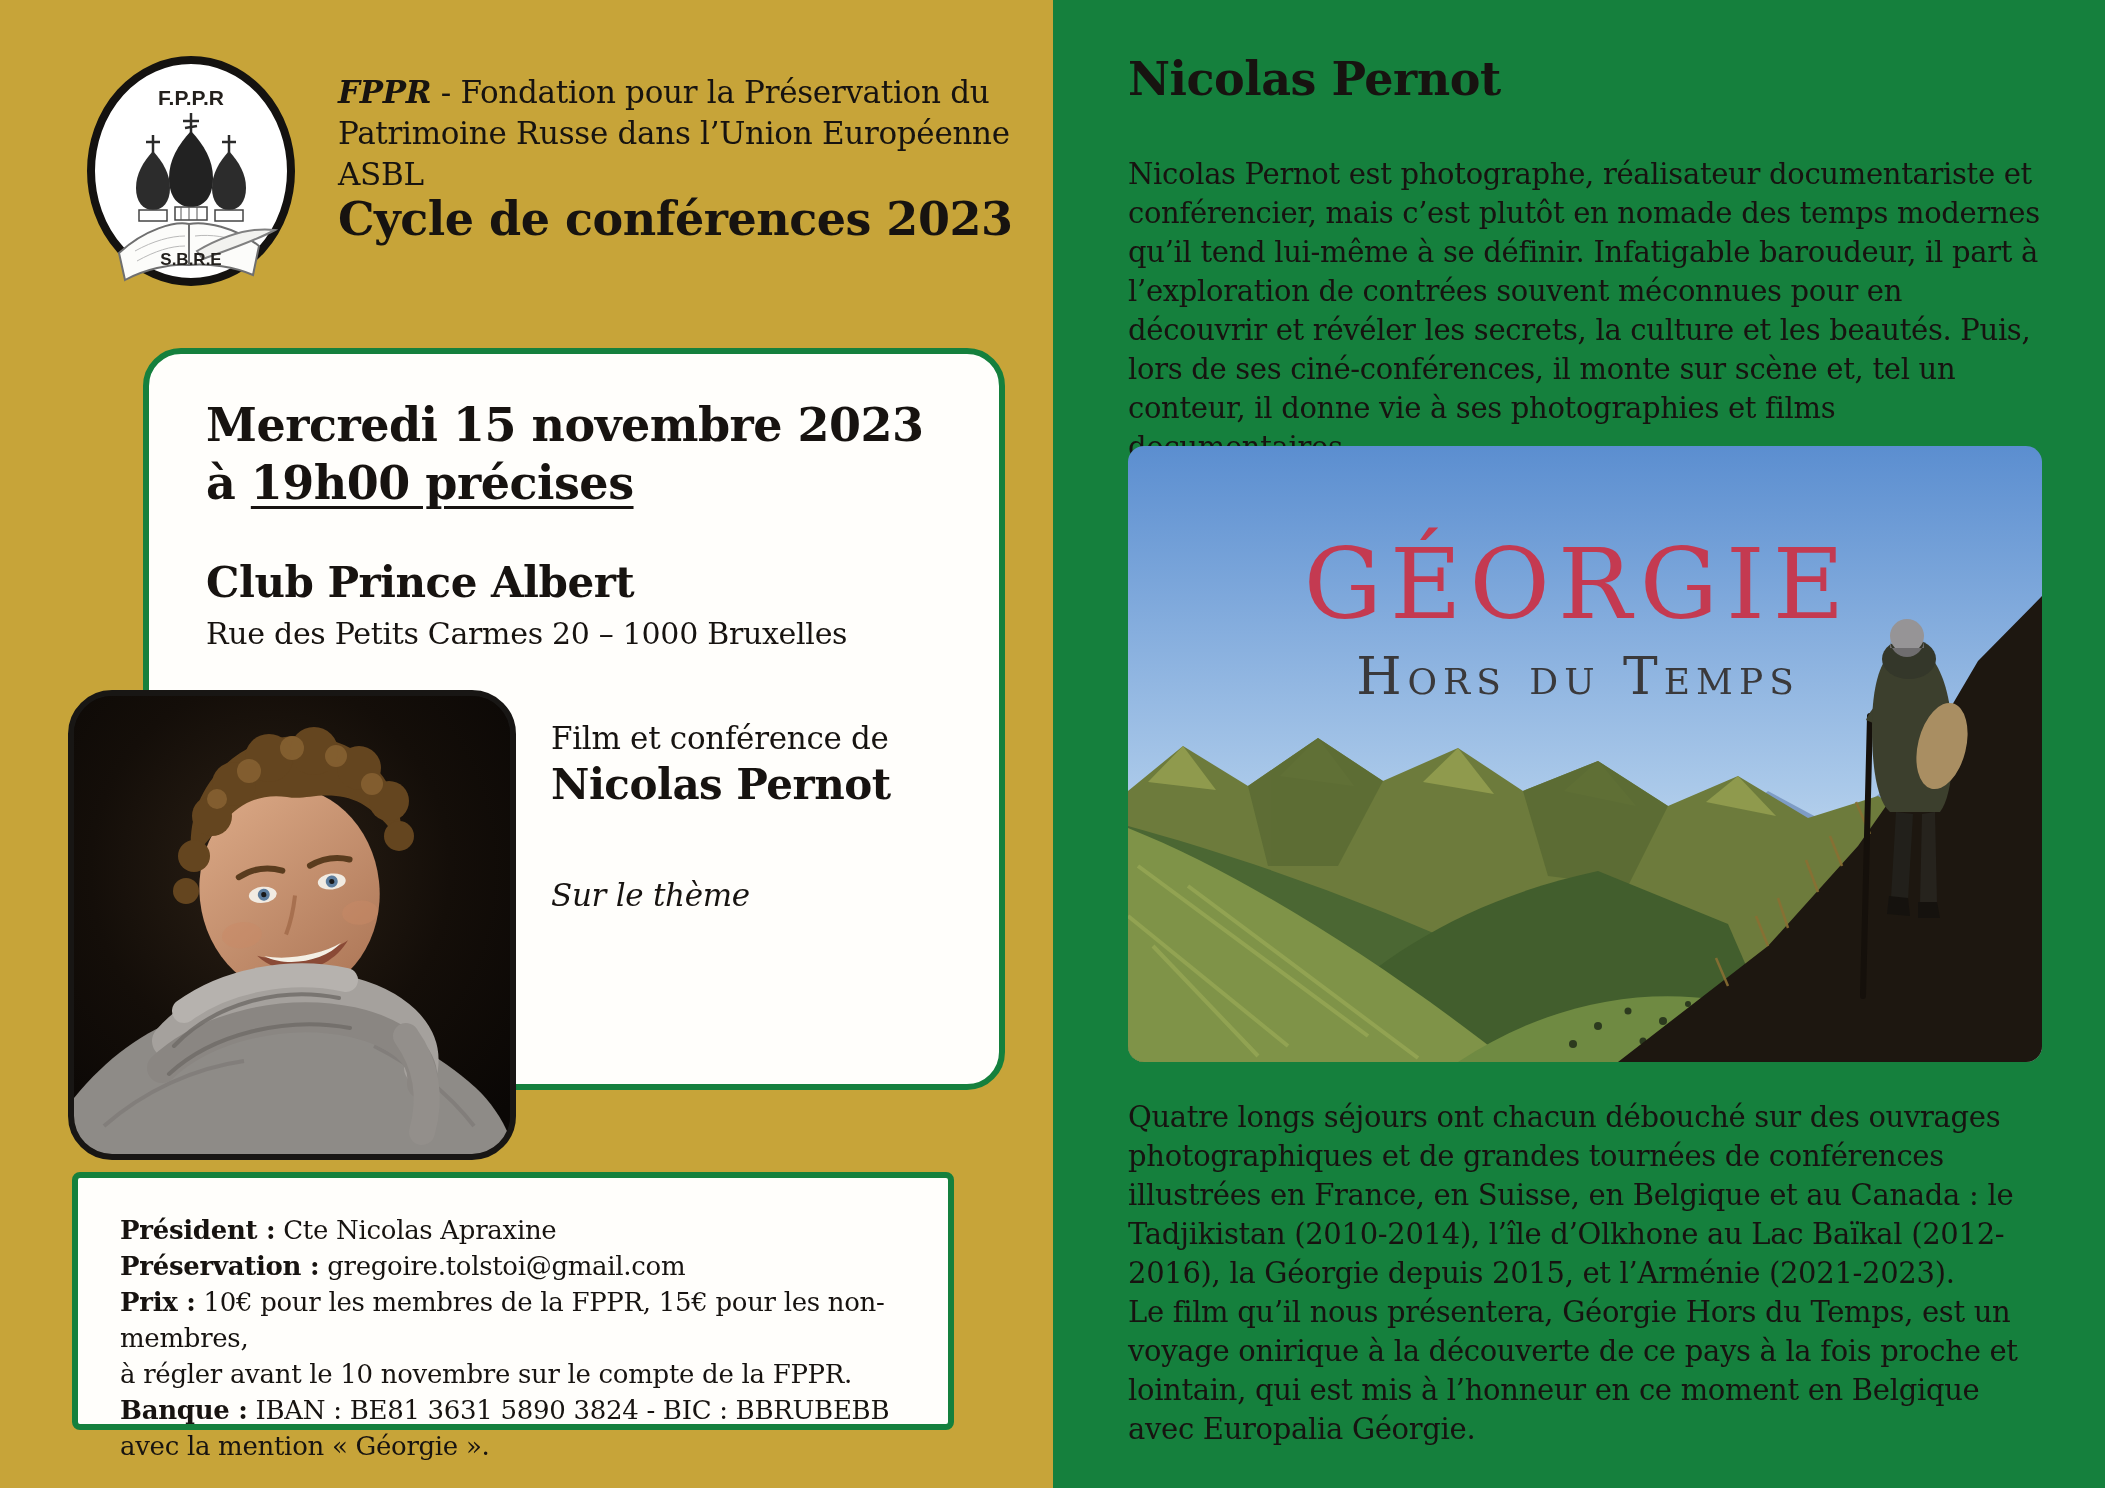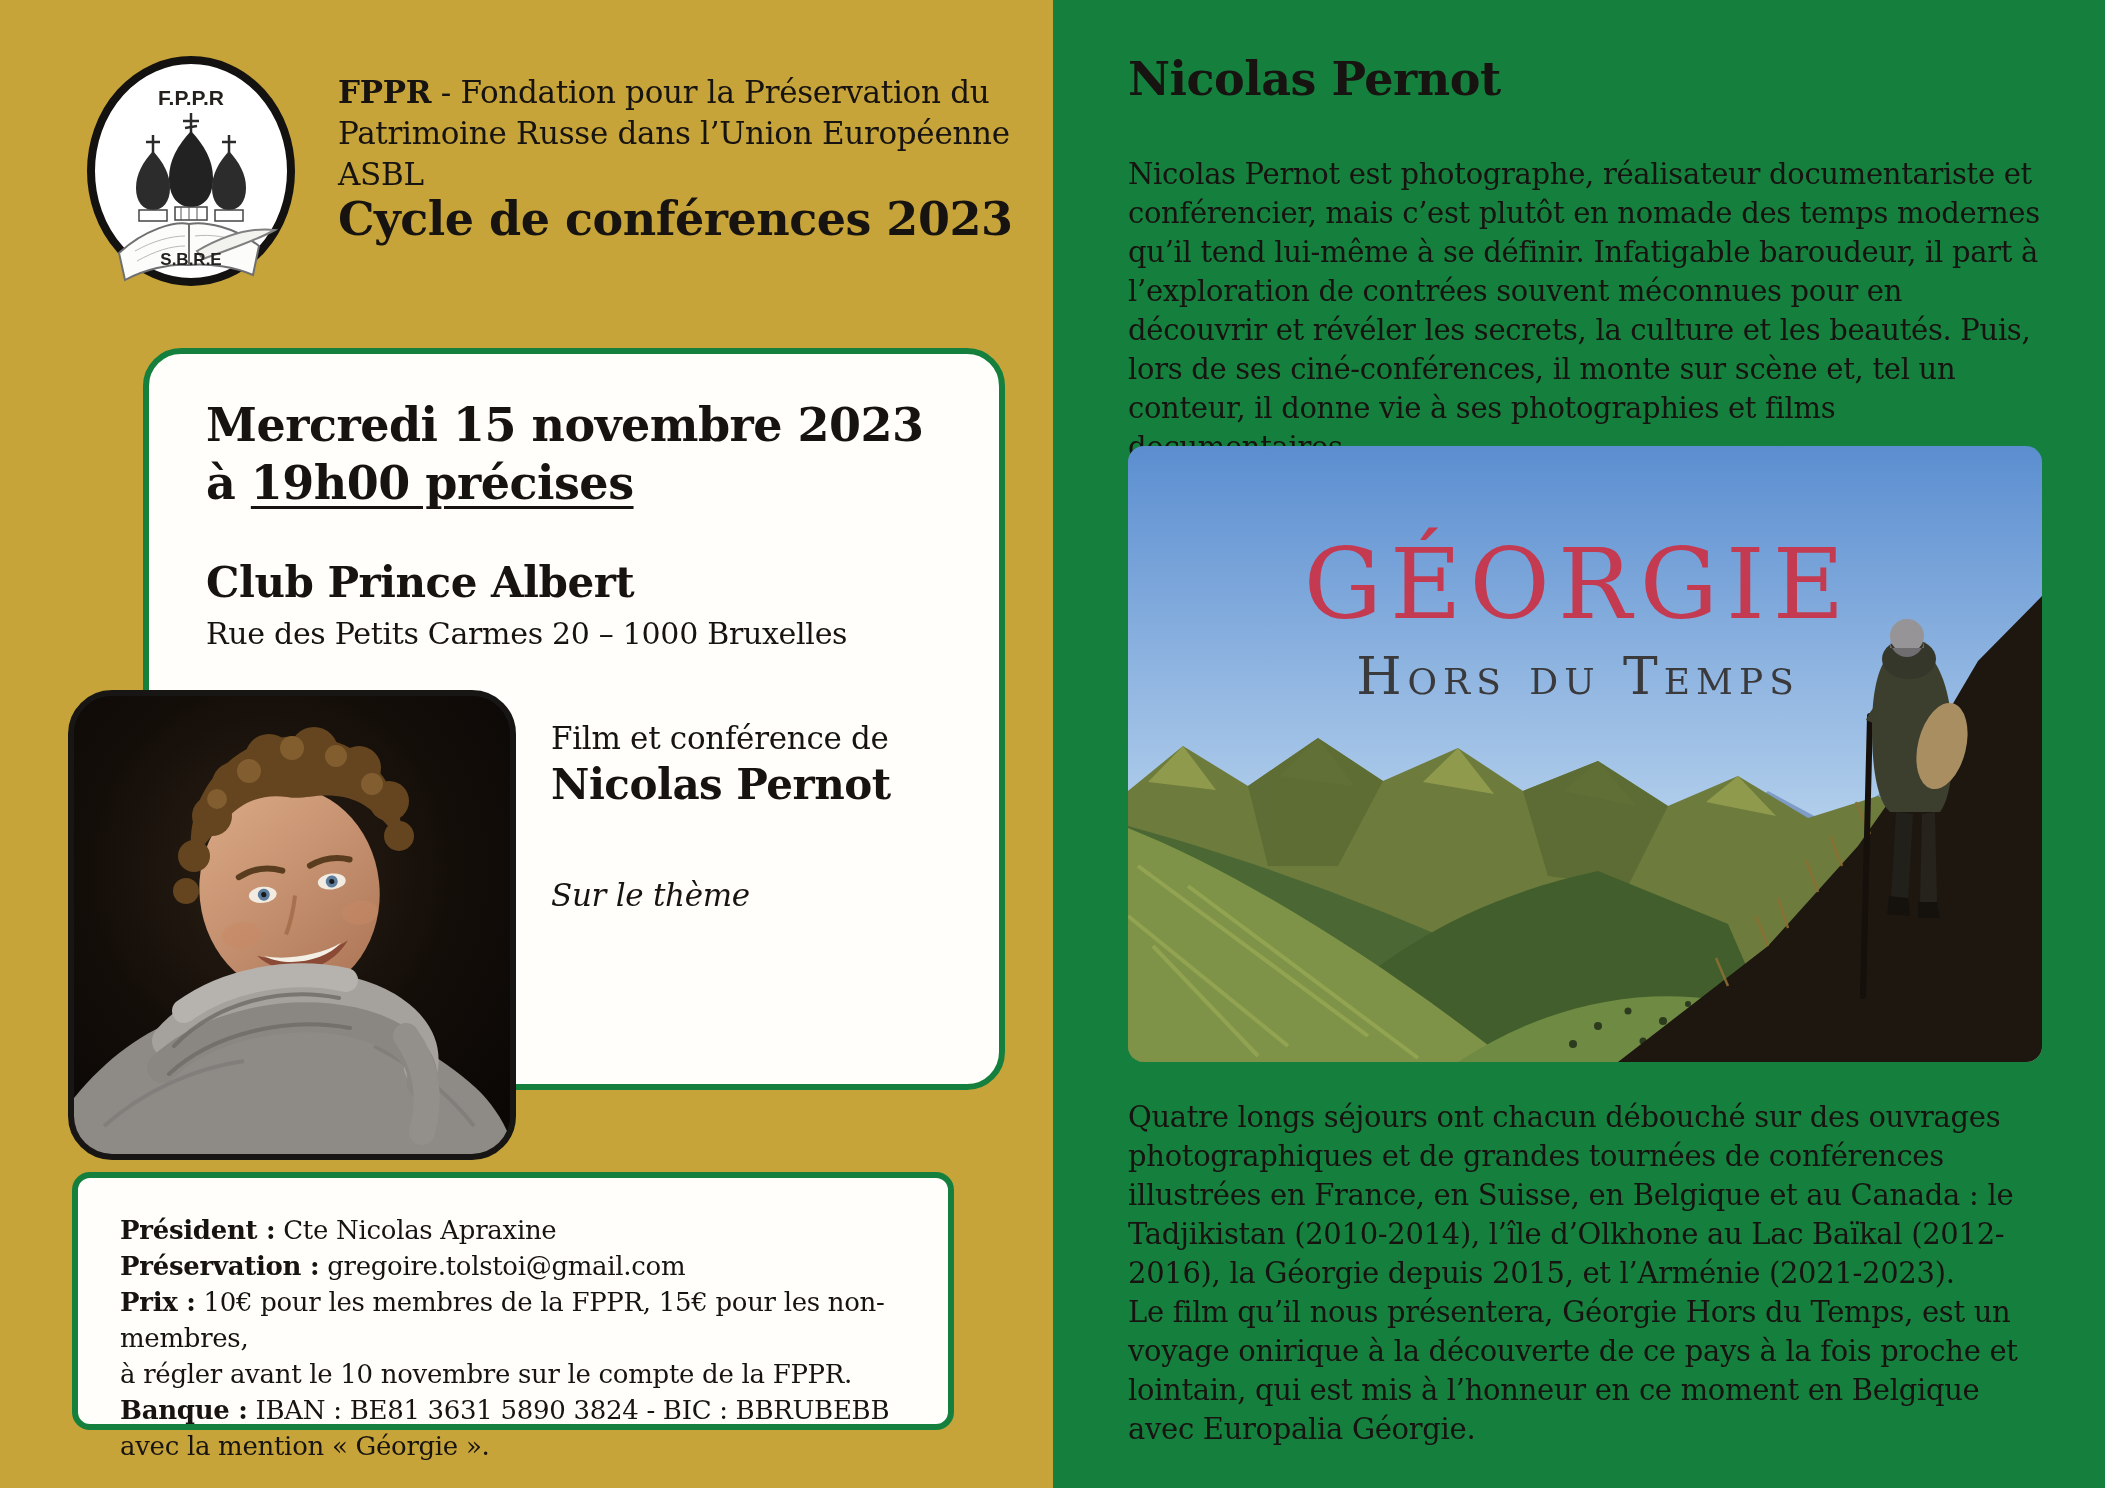--- a/index.html
+++ b/index.html
@@ -3,27 +3,27 @@
 <meta charset="utf-8">
 <style>
   html,body{margin:0;padding:0;background:#888;}
   .page{position:relative;width:2105px;height:1488px;background:#15803d;overflow:hidden;
         font-family:"DejaVu Serif","Liberation Serif",serif;color:#171310;}
   .gold-panel{position:absolute;left:0;top:0;width:1053px;height:1488px;background:#c7a439;}
   .abs{position:absolute;}
 
   
   .org-text{left:338px;top:72px;width:690px;font-size:31px;line-height:41px;letter-spacing:-0.3px;}
-  .org-text .b{font-weight:bold;}
+  .org-text .b{font-weight:bold;font-style:italic;}
   .series-title{left:338px;top:192px;font-size:46px;font-weight:bold;letter-spacing:-0.5px;}
 
   
   .card{background:#fffefb;border:6px solid #15803d;border-radius:38px;box-sizing:border-box;}
   .event-card{left:143px;top:348px;width:862px;height:742px;}
-  .info-card{left:72px;top:1172px;width:882px;height:258px;border-radius:18px;}
+  .info-card{left:72px;top:1172px;width:882px;height:258px;border-radius:8px;}
 
   .date-block{left:57px;top:42px;font-size:46px;font-weight:bold;line-height:58px;letter-spacing:-0.5px;}
   .u{text-decoration:underline;text-decoration-thickness:3px;text-underline-offset:7px;}
   .venue{left:57px;top:204px;font-size:42px;font-weight:bold;letter-spacing:-0.5px;}
   .address{left:57px;top:262px;font-size:30px;letter-spacing:-0.3px;}
 
   .conf-block{left:402px;top:366px;width:470px;}
   .film-label,.theme-label{font-size:31px;letter-spacing:-0.3px;}
   .speaker-name{font-size:42px;font-weight:bold;margin-top:4px;letter-spacing:-0.5px;}
   .theme-label{margin-top:68px;font-style:italic;}

